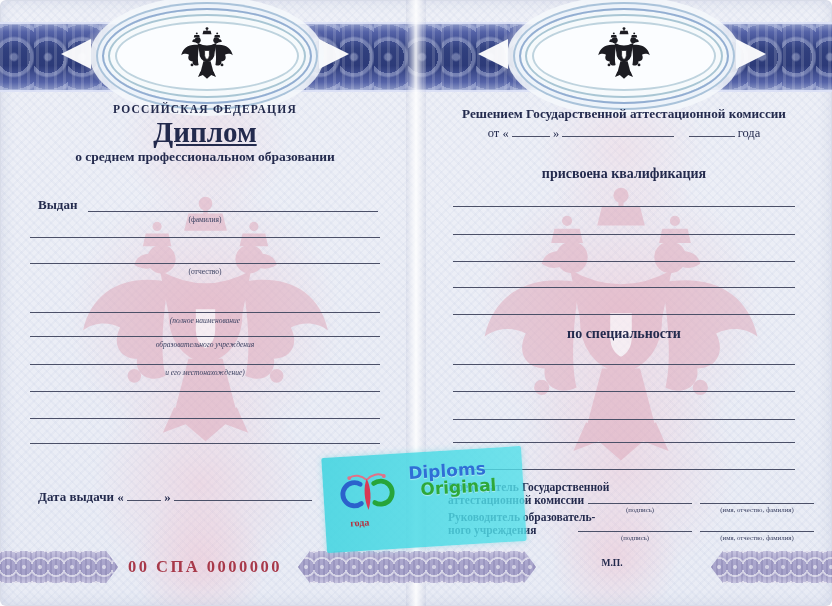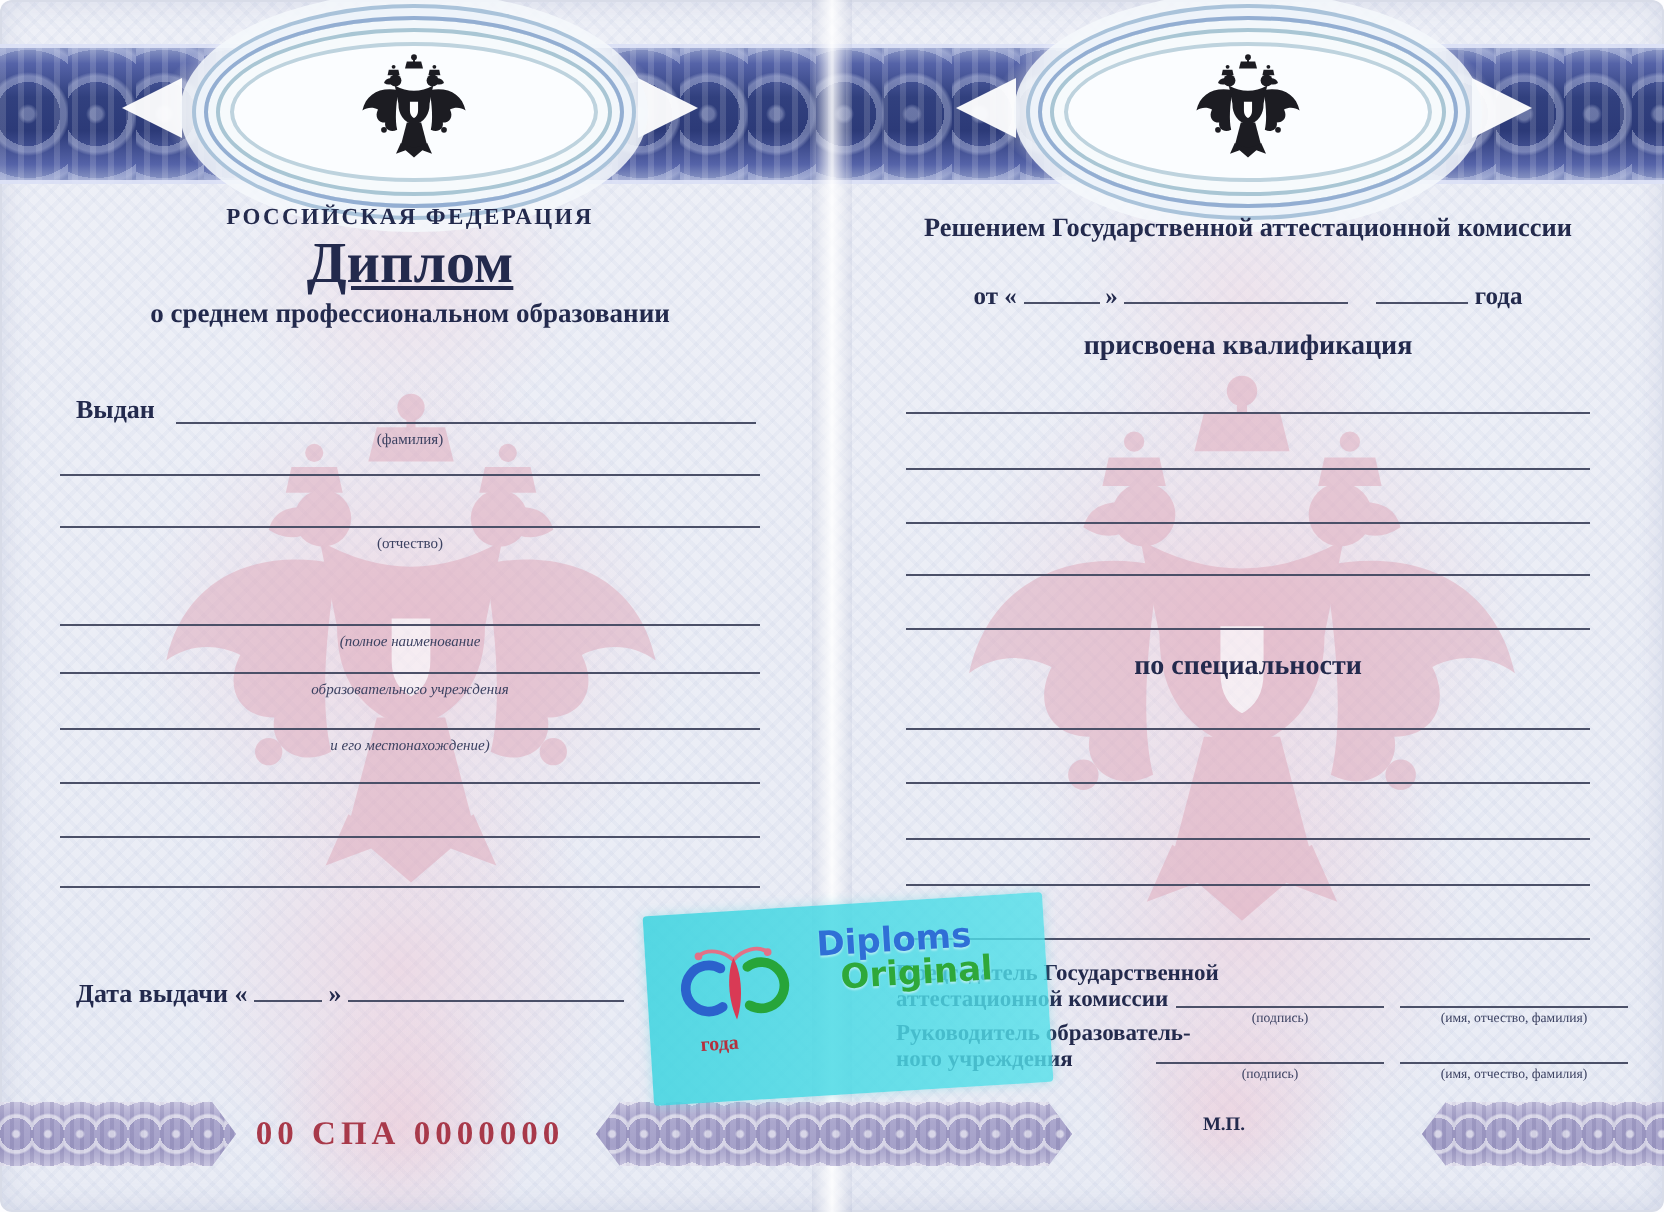--- a/index.html
+++ b/index.html
@@ -46,21 +46,21 @@
   .pink-eagle{position:absolute;color:#dfa8ba;opacity:.5;z-index:1;}
   .pe-l{left:63px;top:188px;width:285px;height:296px;}
   .pe-r{left:462px;top:178px;width:318px;height:330px;}
   
   .ctrL{position:absolute;left:30px;width:350px;text-align:center;}
   .ctrR{position:absolute;left:440px;width:368px;text-align:center;}
   .country{top:103px;font-size:11.5px;font-weight:bold;letter-spacing:1.2px;z-index:10;}
   .title{top:116px;font-size:29px;font-weight:bold;z-index:10;text-decoration:underline;}
   .subtitle{top:149px;font-size:13.5px;font-weight:bold;z-index:10;}
   .decision{top:106px;font-size:13.2px;font-weight:bold;z-index:10;}
-  .fromrow{top:139px;font-size:12.5px;font-weight:700;z-index:10;}
+  .fromrow{top:124px;font-size:12.5px;font-weight:400;z-index:10;}
   .qual{top:166px;font-size:14px;font-weight:bold;z-index:10;}
   .spec{top:326px;font-size:14px;font-weight:bold;z-index:10;}
   .lbl{position:absolute;z-index:10;}
   .hl-line{position:absolute;height:0;border-bottom:1px solid #4b5068;z-index:9;}
   .cap{position:absolute;left:30px;width:350px;text-align:center;font-size:7.5px;color:#3c4262;z-index:10;}
   .cap.it{font-style:italic;font-family:Liberation Serif, serif;}
   .scap{position:absolute;text-align:center;font-size:6.8px;color:#3c4262;z-index:10;}
   .iline{display:inline-block;border-bottom:1px solid #4b5068;height:12px;vertical-align:baseline;}
   .row{position:absolute;z-index:10;white-space:nowrap;}
   .serial{top:557px;font-size:16.5px;font-weight:bold;letter-spacing:2.5px;color:#a8394a;z-index:12;}

